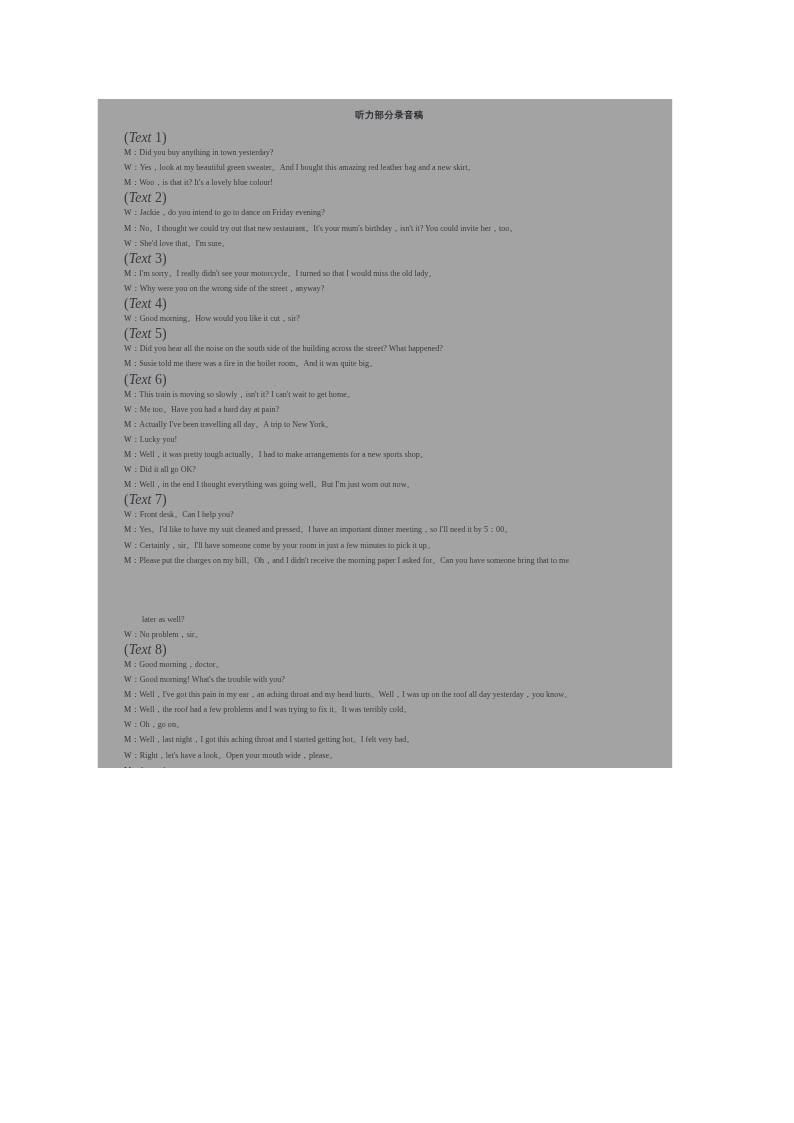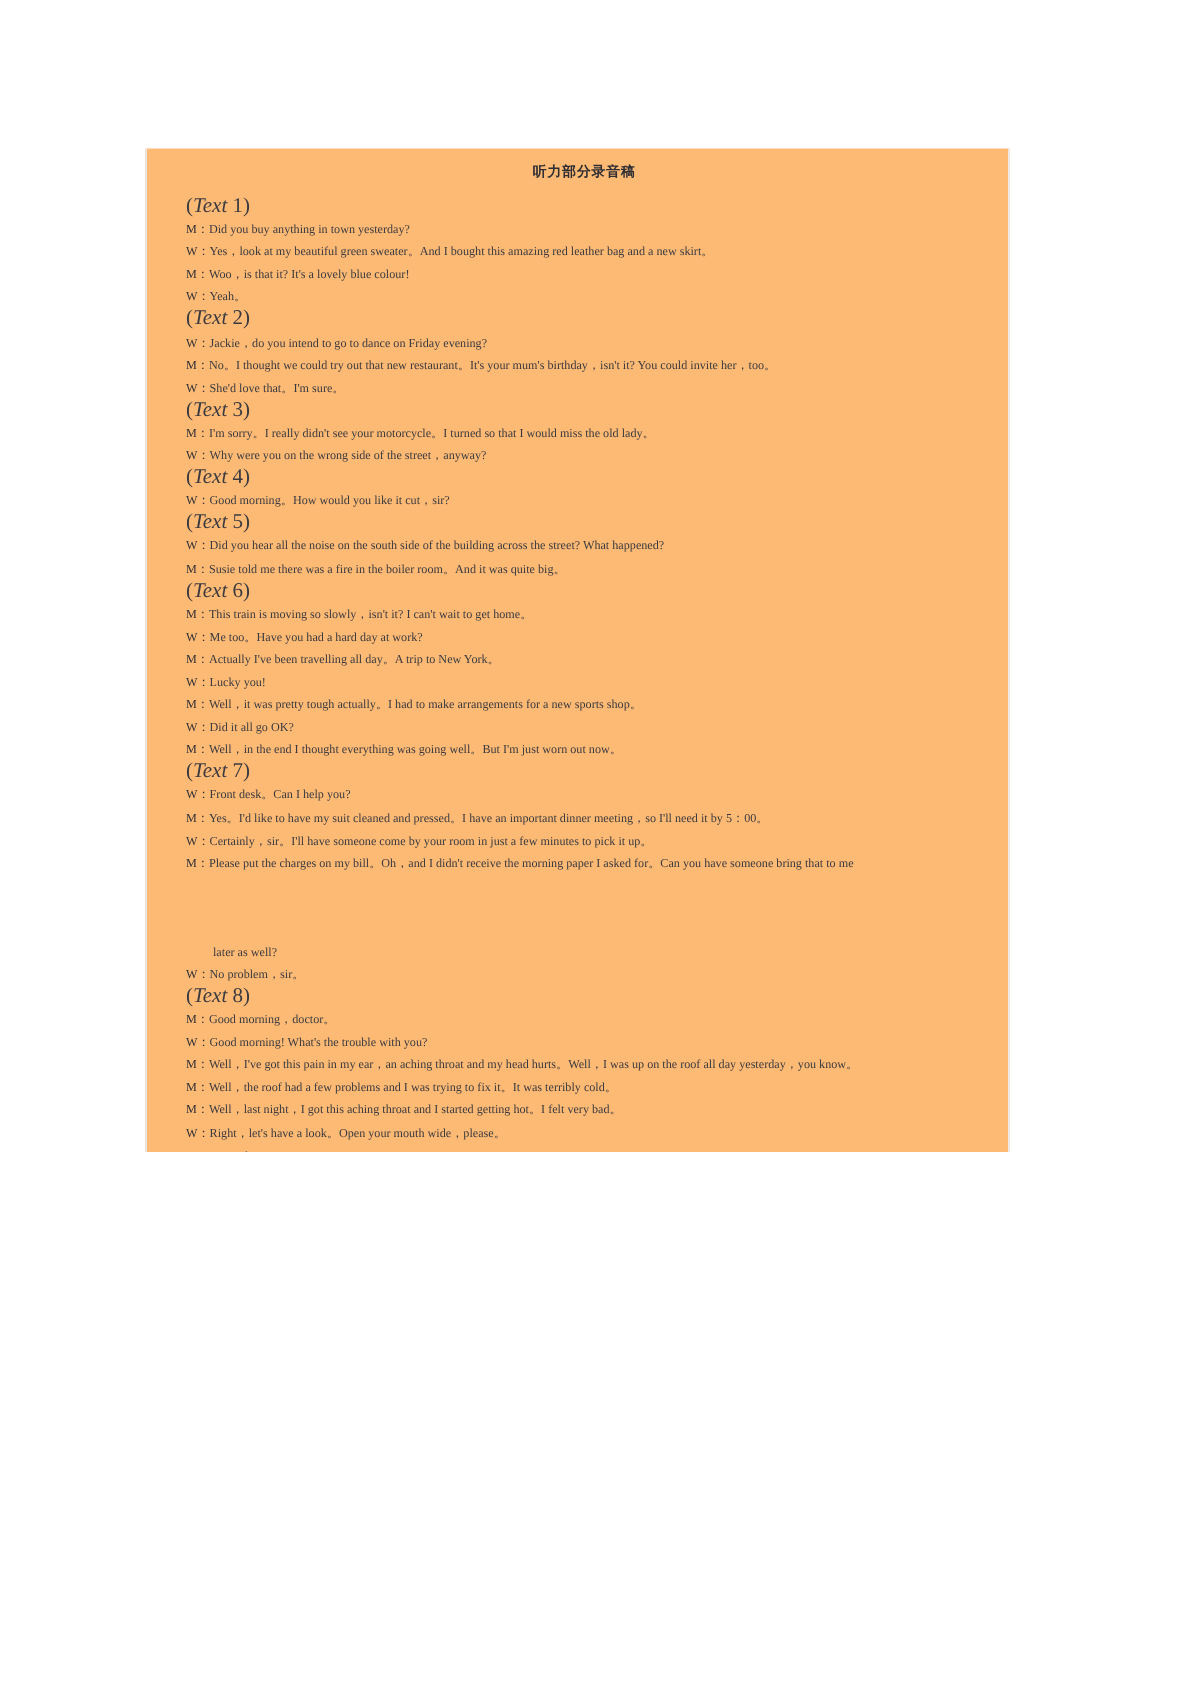--- a/index.html
+++ b/index.html
@@ -15,21 +15,21 @@
     -webkit-font-smoothing: antialiased;
   }
 
   
   #page-sheet {
     position: absolute;
     left: 97px;
     top: 99px;
     width: 576px;
     height: 669px;
-    background: #fdba74;
+    background: #a3a3a3;
     border-left: 1px solid #e8e8ea;
     border-right: 1px solid #ececee;
     box-sizing: border-box;
     overflow: hidden;
   }
 
   #page-inner {
     padding: 6px 17px 0 26px;
   }
 
@@ -91,52 +91,52 @@
 <div id="page-sheet">
   <div id="page-inner">
 
     <div class="doc-title">听力部分录音稿</div>
 
     <div class="script-body" id="script-body">
         <div class="line"><span class="text-marker">(<i class="tx">Text</i> 1)</span></div>
         <div class="line"><span class="speaker">M：</span><span class="utt">Did you buy anything in town yesterday?</span></div>
         <div class="line"><span class="speaker">W：</span><span class="utt">Yes，look at my beautiful green sweater。And I bought this amazing red leather bag and a new skirt。</span></div>
         <div class="line"><span class="speaker">M：</span><span class="utt">Woo，is that it? It's a lovely blue colour!</span></div>
-        <div class="line"><span class="speaker">W：</span><span class="utt">Yeah。</span></div>
         <div class="line"><span class="text-marker">(<i class="tx">Text</i> 2)</span></div>
         <div class="line"><span class="speaker">W：</span><span class="utt">Jackie，do you intend to go to dance on Friday evening?</span></div>
         <div class="line"><span class="speaker">M：</span><span class="utt">No。I thought we could try out that new restaurant。It's your mum's birthday，isn't it? You could invite her，too。</span></div>
         <div class="line"><span class="speaker">W：</span><span class="utt">She'd love that。I'm sure。</span></div>
         <div class="line"><span class="text-marker">(<i class="tx">Text</i> 3)</span></div>
         <div class="line"><span class="speaker">M：</span><span class="utt">I'm sorry。I really didn't see your motorcycle。I turned so that I would miss the old lady。</span></div>
         <div class="line"><span class="speaker">W：</span><span class="utt">Why were you on the wrong side of the street，anyway?</span></div>
         <div class="line"><span class="text-marker">(<i class="tx">Text</i> 4)</span></div>
         <div class="line"><span class="speaker">W：</span><span class="utt">Good morning。How would you like it cut，sir?</span></div>
         <div class="line"><span class="text-marker">(<i class="tx">Text</i> 5)</span></div>
         <div class="line"><span class="speaker">W：</span><span class="utt">Did you hear all the noise on the south side of the building across the street? What happened?</span></div>
         <div class="line"><span class="speaker">M：</span><span class="utt">Susie told me there was a fire in the boiler room。And it was quite big。</span></div>
         <div class="line"><span class="text-marker">(<i class="tx">Text</i> 6)</span></div>
         <div class="line"><span class="speaker">M：</span><span class="utt">This train is moving so slowly，isn't it? I can't wait to get home。</span></div>
-        <div class="line"><span class="speaker">W：</span><span class="utt">Me too。Have you had a hard day at work?</span></div>
+        <div class="line"><span class="speaker">W：</span><span class="utt">Me too。Have you had a hard day at pain?</span></div>
         <div class="line"><span class="speaker">M：</span><span class="utt">Actually I've been travelling all day。A trip to New York。</span></div>
         <div class="line"><span class="speaker">W：</span><span class="utt">Lucky you!</span></div>
         <div class="line"><span class="speaker">M：</span><span class="utt">Well，it was pretty tough actually。I had to make arrangements for a new sports shop。</span></div>
         <div class="line"><span class="speaker">W：</span><span class="utt">Did it all go OK?</span></div>
         <div class="line"><span class="speaker">M：</span><span class="utt">Well，in the end I thought everything was going well。But I'm just worn out now。</span></div>
         <div class="line"><span class="text-marker">(<i class="tx">Text</i> 7)</span></div>
         <div class="line"><span class="speaker">W：</span><span class="utt">Front desk。Can I help you?</span></div>
         <div class="line"><span class="speaker">M：</span><span class="utt">Yes。I'd like to have my suit cleaned and pressed。I have an important dinner meeting，so I'll need it by 5：00。</span></div>
         <div class="line"><span class="speaker">W：</span><span class="utt">Certainly，sir。I'll have someone come by your room in just a few minutes to pick it up。</span></div>
         <div class="line"><span class="speaker">M：</span><span class="utt">Please put the charges on my bill。Oh，and I didn't receive the morning paper I asked for。Can you have someone bring that to me</span></div>
         <div class="line wrap">later as well?</div>
         <div class="line"><span class="speaker">W：</span><span class="utt">No problem，sir。</span></div>
         <div class="line"><span class="text-marker">(<i class="tx">Text</i> 8)</span></div>
         <div class="line"><span class="speaker">M：</span><span class="utt">Good morning，doctor。</span></div>
         <div class="line"><span class="speaker">W：</span><span class="utt">Good morning! What's the trouble with you?</span></div>
         <div class="line"><span class="speaker">M：</span><span class="utt">Well，I've got this pain in my ear，an aching throat and my head hurts。Well，I was up on the roof all day yesterday，you know。</span></div>
         <div class="line"><span class="speaker">M：</span><span class="utt">Well，the roof had a few problems and I was trying to fix it。It was terribly cold。</span></div>
+        <div class="line"><span class="speaker">W：</span><span class="utt">Oh，go on。</span></div>
         <div class="line"><span class="speaker">M：</span><span class="utt">Well，last night，I got this aching throat and I started getting hot。I felt very bad。</span></div>
         <div class="line"><span class="speaker">W：</span><span class="utt">Right，let's have a look。Open your mouth wide，please。</span></div>
         <div class="line"><span class="speaker">M：</span><span class="utt">Aaaaagh。</span></div>
       </div>
 
   </div>
 </div>
 
 </body></html>

